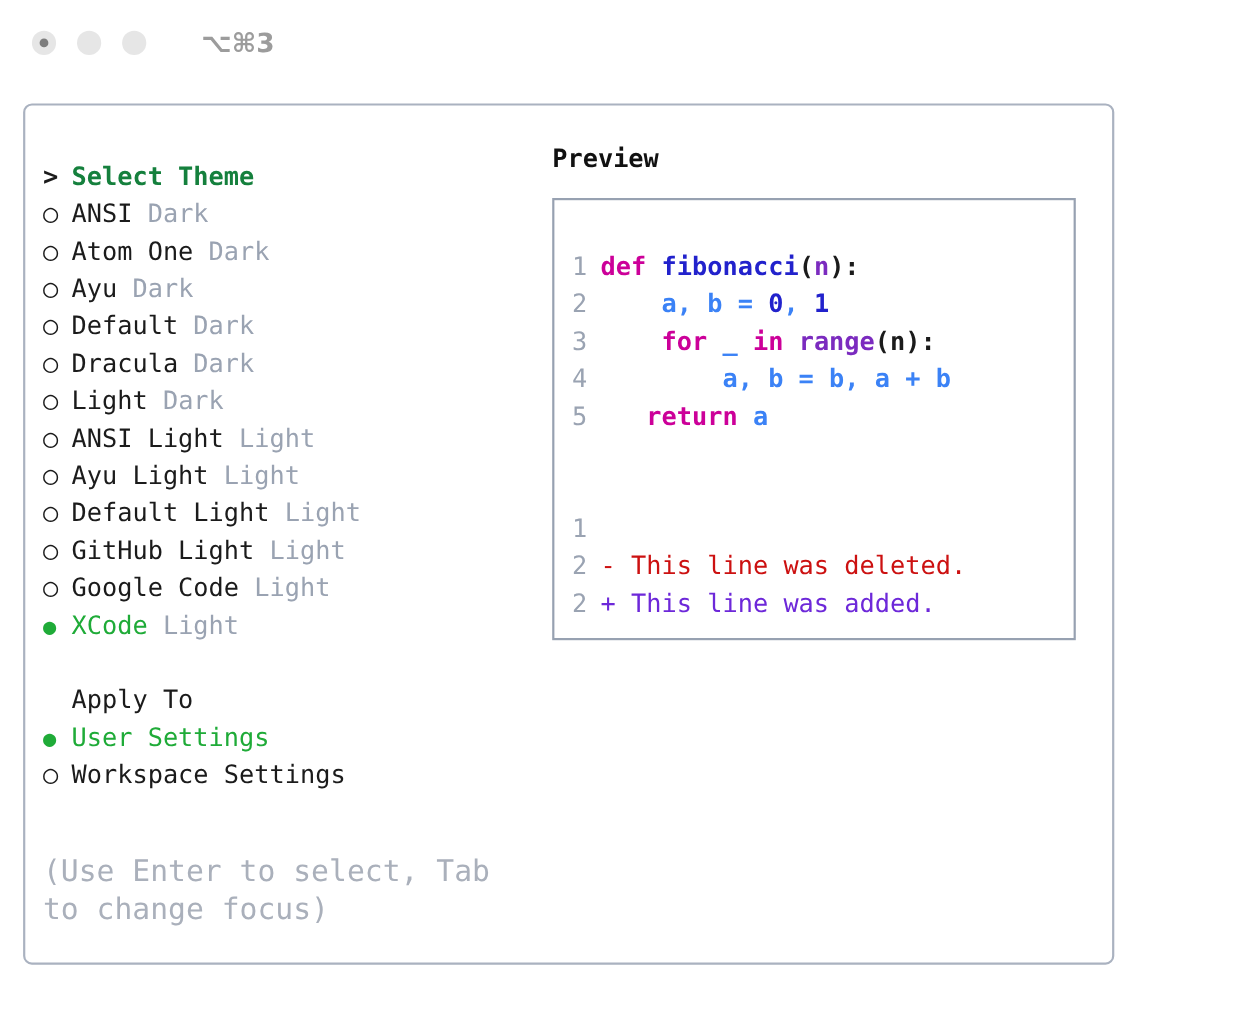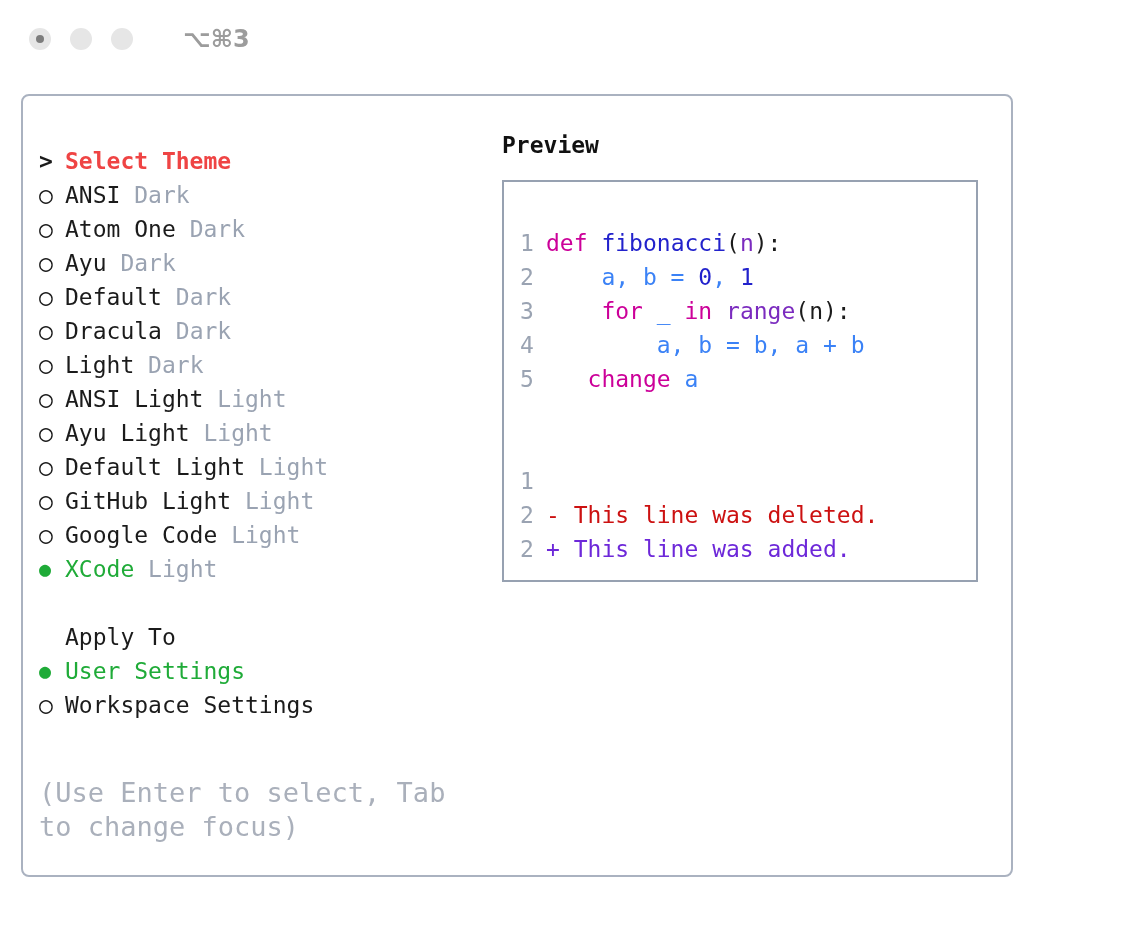--- a/index.html
+++ b/index.html
@@ -91,21 +91,21 @@
   .marker {
     display: inline-block;
     width: 26px;
     flex: 0 0 26px;
     font-size: 23px;
   }
   .marker.dotted { color: #1b1b1b; }
   .marker.filled { color: #1fab38; font-size: 20px; }
   .marker.caret  { color: #1b1b1b; font-weight: 700; }
   .label { }
-  .label.head   { font-weight: 700; color: #ef4444; }
+  .label.head   { font-weight: 700; color: #15803d; }
   .label.sel    { color: #1fab38; }
   .tag {
     color: #9aa3b2;
     margin-left: 0;
   }
   .spacer-md { height: 34px; }
 
   .hint {
     margin-top: 20px;
     font-size: 27px;
@@ -142,21 +142,21 @@
     line-height: 34px;
     white-space: pre;
     padding-left: 16px;
   }
   .gutter {
     width: 26px;
     flex: 0 0 26px;
     color: #9aa3b2;
     text-align: left;
   }
-  .code-text { color: #111111; }
+  .code-text { color: #111111; font-weight: bold; }
   .blank-line { height: 34px; }
 
   .tok-kw   { color: #cc0099; }
   .tok-fn   { color: #2222cc; }
   .tok-num  { color: #2222cc; }
   .tok-bi   { color: #7b2bbf; }
   .tok-var  { color: #3b82f6; }
   .tok-punc { color: #1b1b1b; }
 
   .diff-ctx { color: #8c8c8c; }
@@ -233,21 +233,21 @@
 
           <div class="code-line">
             <span class="gutter">3</span><span class="code-text"><span class="tok-var">    </span><span class="tok-kw">for</span><span class="tok-var"> _ </span><span class="tok-kw">in</span><span class="tok-var"> </span><span class="tok-bi">range</span><span class="tok-punc">(n):</span></span>
           </div>
 
           <div class="code-line">
             <span class="gutter">4</span><span class="code-text"><span class="tok-var">        a, b = b, a + b</span></span>
           </div>
 
           <div class="code-line">
-            <span class="gutter">5</span><span class="code-text"><span class="tok-var">   </span><span class="tok-kw">change</span><span class="tok-var"> a</span></span>
+            <span class="gutter">5</span><span class="code-text"><span class="tok-var">   </span><span class="tok-kw">return</span><span class="tok-var"> a</span></span>
           </div>
 
           <div class="blank-line"></div>
           <div class="blank-line"></div>
 
           <div class="code-line">
             <span class="gutter">1</span>
           </div>
           <div class="code-line">
             <span class="gutter">2</span><span class="diff-del">- This line was deleted.</span>

